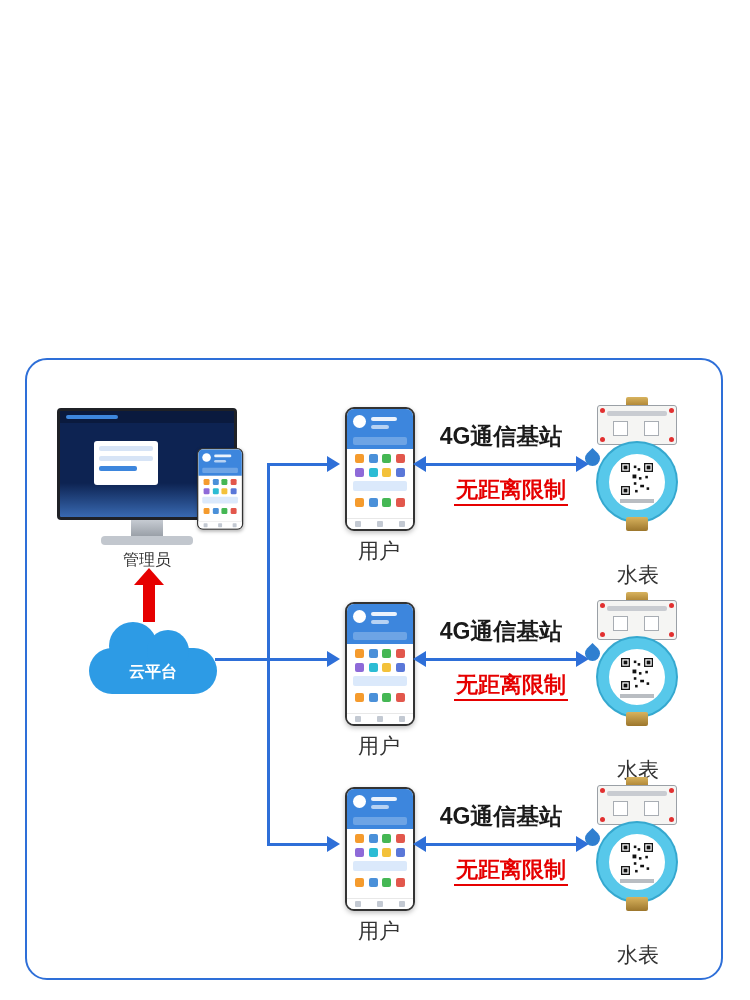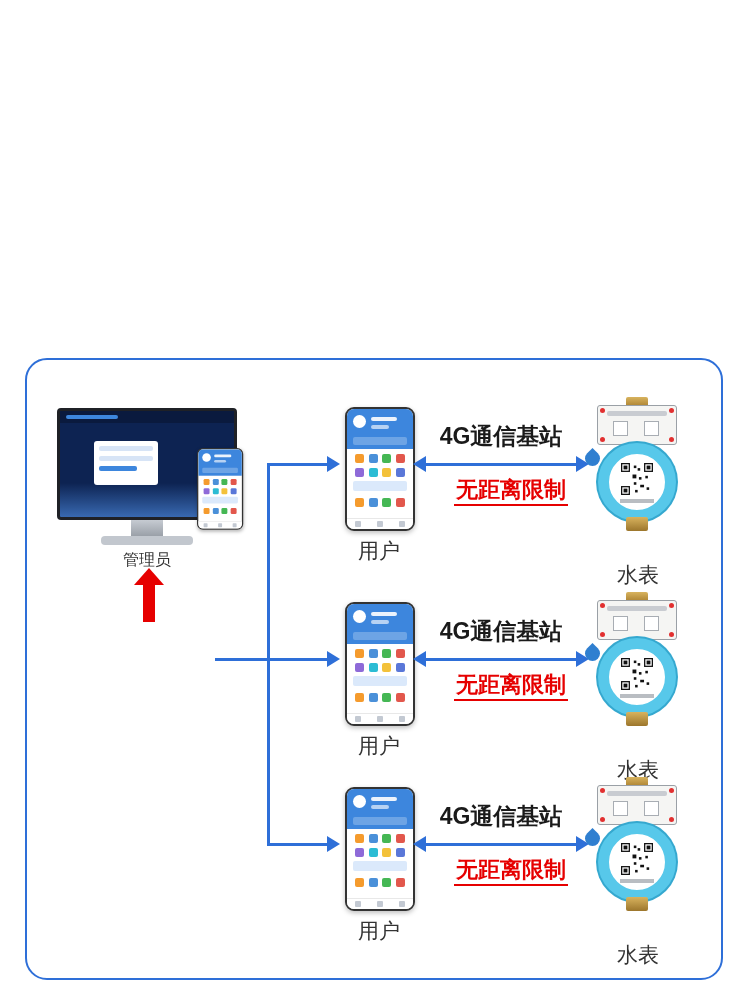--- a/index.html
+++ b/index.html
@@ -175,20 +175,24 @@
               <i></i>
               <i></i>
             </div>
         </div>
       </div>
     </div>
     <div class="admin-label">管理员</div>
 
     <div class="up-arrow"></div>
 
+    <div class="cloud">
+      <div class="cloud-core"></div>
+      <div class="cloud-label">云平台</div>
+    </div>
 
     <div class="vline"></div>
     <div class="hl r0"></div>
     <div class="hl r1"></div>
     <div class="hl r2"></div>
     <div class="ah r0"></div>
     <div class="ah r1"></div>
     <div class="ah r2"></div>
 
     <div class="drow r0">

